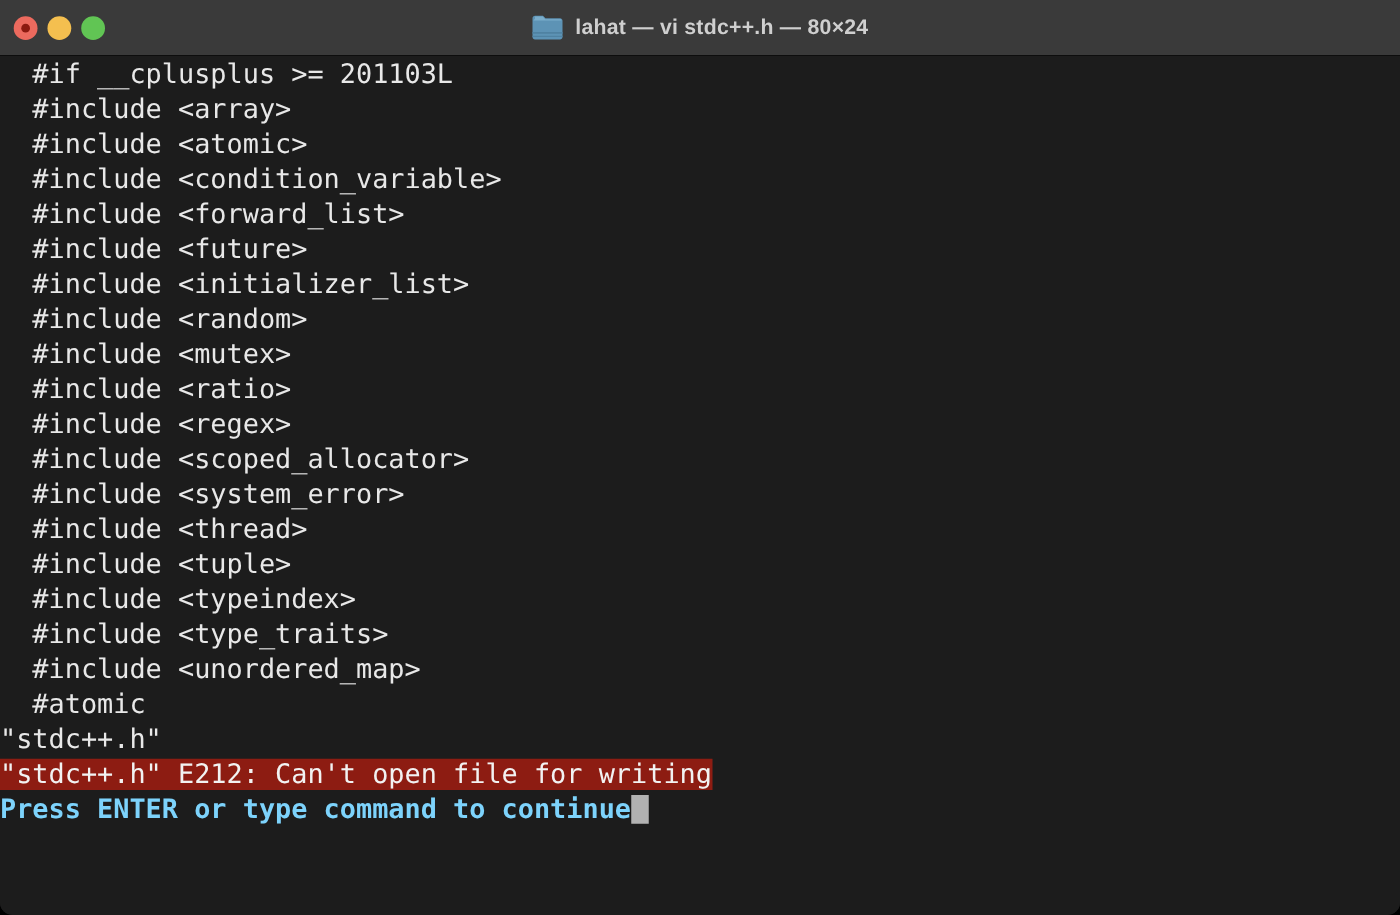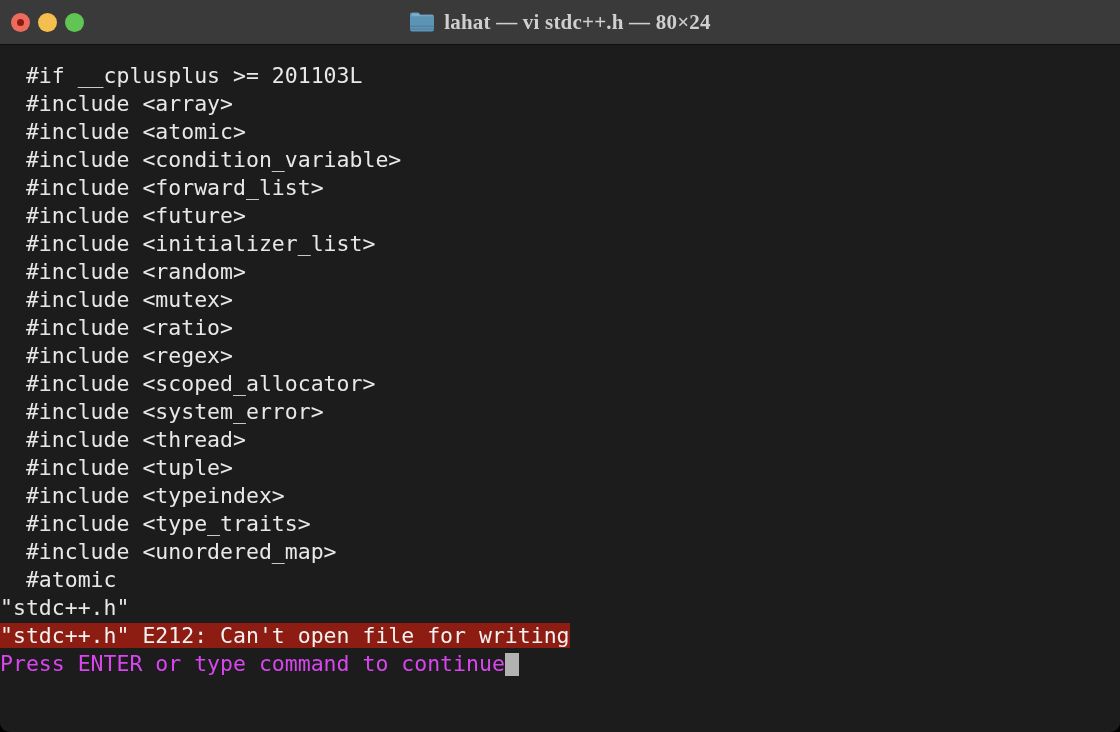--- a/index.html
+++ b/index.html
@@ -77,41 +77,41 @@
   }
 
   #folder-icon {
     width: 26px;
     height: 22px;
     display: block;
     flex: 0 0 auto;
   }
 
   #window-title {
-    font-family: Liberation Serif, serif;
-    font-size: 21px;
+    font-family: Liberation Sans, sans-serif;
+    font-size: 17px;
     font-weight: bold;
     color: #cfcfcf;
     letter-spacing: 0.2px;
     white-space: nowrap;
   }
 
   
   #terminal {
     position: relative;
     height: 686px;
     background: #1c1c1c;
     padding: 0;
     overflow: hidden;
   }
 
   #screen {
     position: absolute;
     left: 0;
-    top: 17px;
+    top: 1px;
     width: 1004px;
   }
 
   .line {
     height: 28px;
     line-height: 28px;
     font-family: "DejaVu Sans Mono", "Liberation Mono", monospace;
     font-size: 21.5px;
     letter-spacing: 0px;
     color: #e8e8e8;
@@ -120,21 +120,22 @@
     position: relative;
   }
 
   .line .seg { white-space: pre; }
 
   .seg.err {
     background: #8d1c12;
     color: #f2f2f2;
   }
   .seg.green {
-    color: #d946ef;
+    color: #7dd3fc;
+    font-weight: bold;
   }
 
   .cursor {
     display: inline-block;
     width: 14px;
     height: 23px;
     vertical-align: -5px;
     background: #b2b2b2;
   }
 </style>

